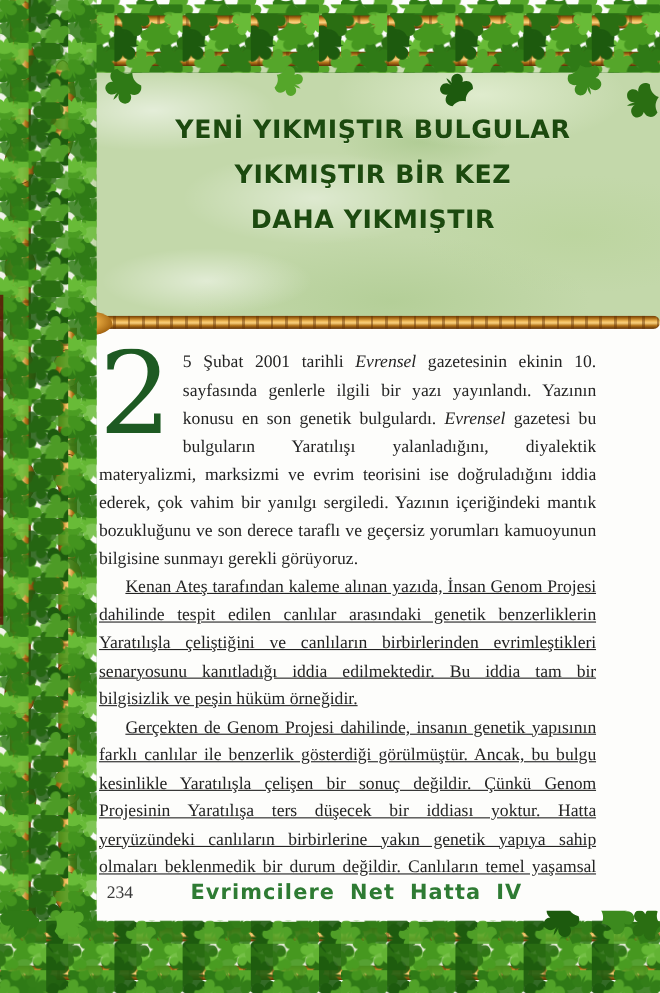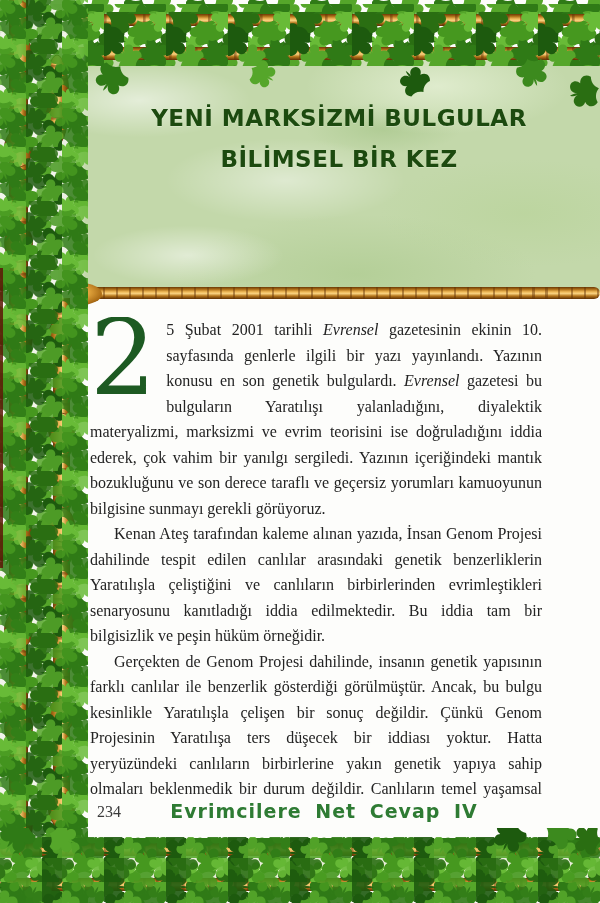--- a/index.html
+++ b/index.html
@@ -28,21 +28,21 @@
   .sep-knob{position:absolute;left:58px;top:283px;width:44px;height:22px;z-index:5;border-radius:50%;
     background:radial-gradient(ellipse at 35% 42%,#f7d080 0%,#e2a43c 38%,#a96a14 72%,#5e3005 100%);
     box-shadow:-2px 0 0 #4a1606;}
   .sep-stem{position:absolute;left:98px;top:289px;width:12px;height:8px;z-index:4;
     background:linear-gradient(180deg,#8a4e10,#e8b254,#8a4e10);}
   .edge-mark{position:absolute;left:0;top:268px;width:3px;height:300px;background:#5c1606;opacity:.85;z-index:8;}
   
   .body-text{position:absolute;left:90px;top:317px;width:452px;max-height:488px;overflow:hidden;z-index:2;
     font-size:16px;line-height:25.5px;color:var(--body-text,#232323);text-align:justify;}
   .body-text p{margin:0;}
-  .body-text p.indent{text-indent:24px;}
+  .body-text p.indent{text-indent:24px;text-decoration:underline;}
   .body-text em{}
   .dropcap{float:left;font-family:"DejaVu Serif",serif;font-size:104px;line-height:78px;
     color:var(--drop-cap,#1d5a22);margin:2px 10px 0 0;font-weight:normal;}
   
   .page-number{position:absolute;left:97px;top:803px;z-index:7;
     font-size:16px;color:var(--page-number,#3a3a3a);}
   .footer-title{position:absolute;left:88px;right:40px;top:800px;z-index:7;text-align:center;
     font-family:"DejaVu Sans",sans-serif;font-weight:bold;font-size:19px;letter-spacing:1px;
     word-spacing:6px;color:var(--footer-title,#2e7b33);}
   
@@ -51,38 +51,39 @@
   .band-left{left:0;top:0;}
   .band-bottom{left:0;top:828px;}
 </style>
 </head>
 <body>
 
 <div class="page">
 
   <div class="title-panel">
     <div class="title-lines">
-      <div class="title-line">YENİ MARKSİZMİ BULGULAR</div>
-      <div class="title-line">BİLİMSEL BİR KEZ</div>
+      <div class="title-line">YENİ YIKMIŞTIR BULGULAR</div>
+      <div class="title-line">YIKMIŞTIR BİR KEZ</div>
+      <div class="title-line">DAHA YIKMIŞTIR</div>
     </div>
   </div>
 
   <div class="sep-stem"></div>
   <div class="sep-rod"></div>
   <div class="sep-knob"></div>
   <div class="edge-mark"></div>
 
   <div class="body-text">
     <p class="para"><span class="dropcap">2</span><span><span>5 Şubat 2001 tarihli </span><em>Evrensel</em><span> gazetesinin ekinin 10. sayfasında genlerle ilgili bir yazı yayınlandı. Yazının konusu en son genetik bulgulardı. </span><em>Evrensel</em><span> gazetesi bu bulguların Yaratılışı yalanladığını, diyalektik materyalizmi, marksizmi ve evrim teorisini ise doğruladığını iddia ederek, çok vahim bir yanılgı sergiledi. Yazının içeriğindeki mantık bozukluğunu ve son derece taraflı ve geçersiz yorumları kamuoyunun bilgisine sunmayı gerekli görüyoruz.</span></span></p>
     <p class="para indent"><span>Kenan Ateş tarafından kaleme alınan yazıda, İnsan Genom Projesi dahilinde tespit edilen canlılar arasındaki genetik benzerliklerin Yaratılışla çeliştiğini ve canlıların birbirlerinden evrimleştikleri senaryosunu kanıtladığı iddia edilmektedir. Bu iddia tam bir bilgisizlik ve peşin hüküm örneğidir.</span></p>
     <p class="para indent"><span>Gerçekten de Genom Projesi dahilinde, insanın genetik yapısının farklı canlılar ile benzerlik gösterdiği görülmüştür. Ancak, bu bulgu kesinlikle Yaratılışla çelişen bir sonuç değildir. Çünkü Genom Projesinin Yaratılışa ters düşecek bir iddiası yoktur. Hatta yeryüzündeki canlıların birbirlerine yakın genetik yapıya sahip olmaları beklenmedik bir durum değildir. Canlıların temel yaşamsal işlevleri birbiriyle aynıdır ve insan da canlı bir bedene sahip olduğuna göre, diğer canlılardan farklı bir DNA yapısına sahip olması beklenemez. İnsan da diğer can-</span></p>
   </div>
 
   <div class="page-number">234</div>
-  <div class="footer-title">Evrimcilere Net Cevap IV</div>
+  <div class="footer-title">Evrimcilere Net Hatta IV</div>
 
   <svg class="band band-top" width="600" height="112" viewBox="0 0 600 112" xmlns="http://www.w3.org/2000/svg" xmlns:xlink="http://www.w3.org/1999/xlink">
     <defs>
       <path id="leaf" d="M0,-12 C3,-8 7,-7 11,-8 C15,-4 13,1 8,2 C12,4 12,10 7,11
         C4,11.6 1.5,9.5 0.8,6.5 C1.2,9 0.6,11.5 0,13 C-0.6,11.5 -1.2,9 -0.8,6.5
         C-1.5,9.5 -4,11.6 -7,11 C-12,10 -12,4 -8,2 C-13,1 -15,-4 -11,-8 C-7,-7 -3,-8 0,-12 Z"></path>
       <linearGradient id="goldV" x1="0" y1="0" x2="0" y2="1">
         <stop offset="0" stop-color="#6b3a08"></stop>
           <stop offset=".18" stop-color="#a96a14"></stop>
         <stop offset=".42" stop-color="#f2bd5c"></stop>

